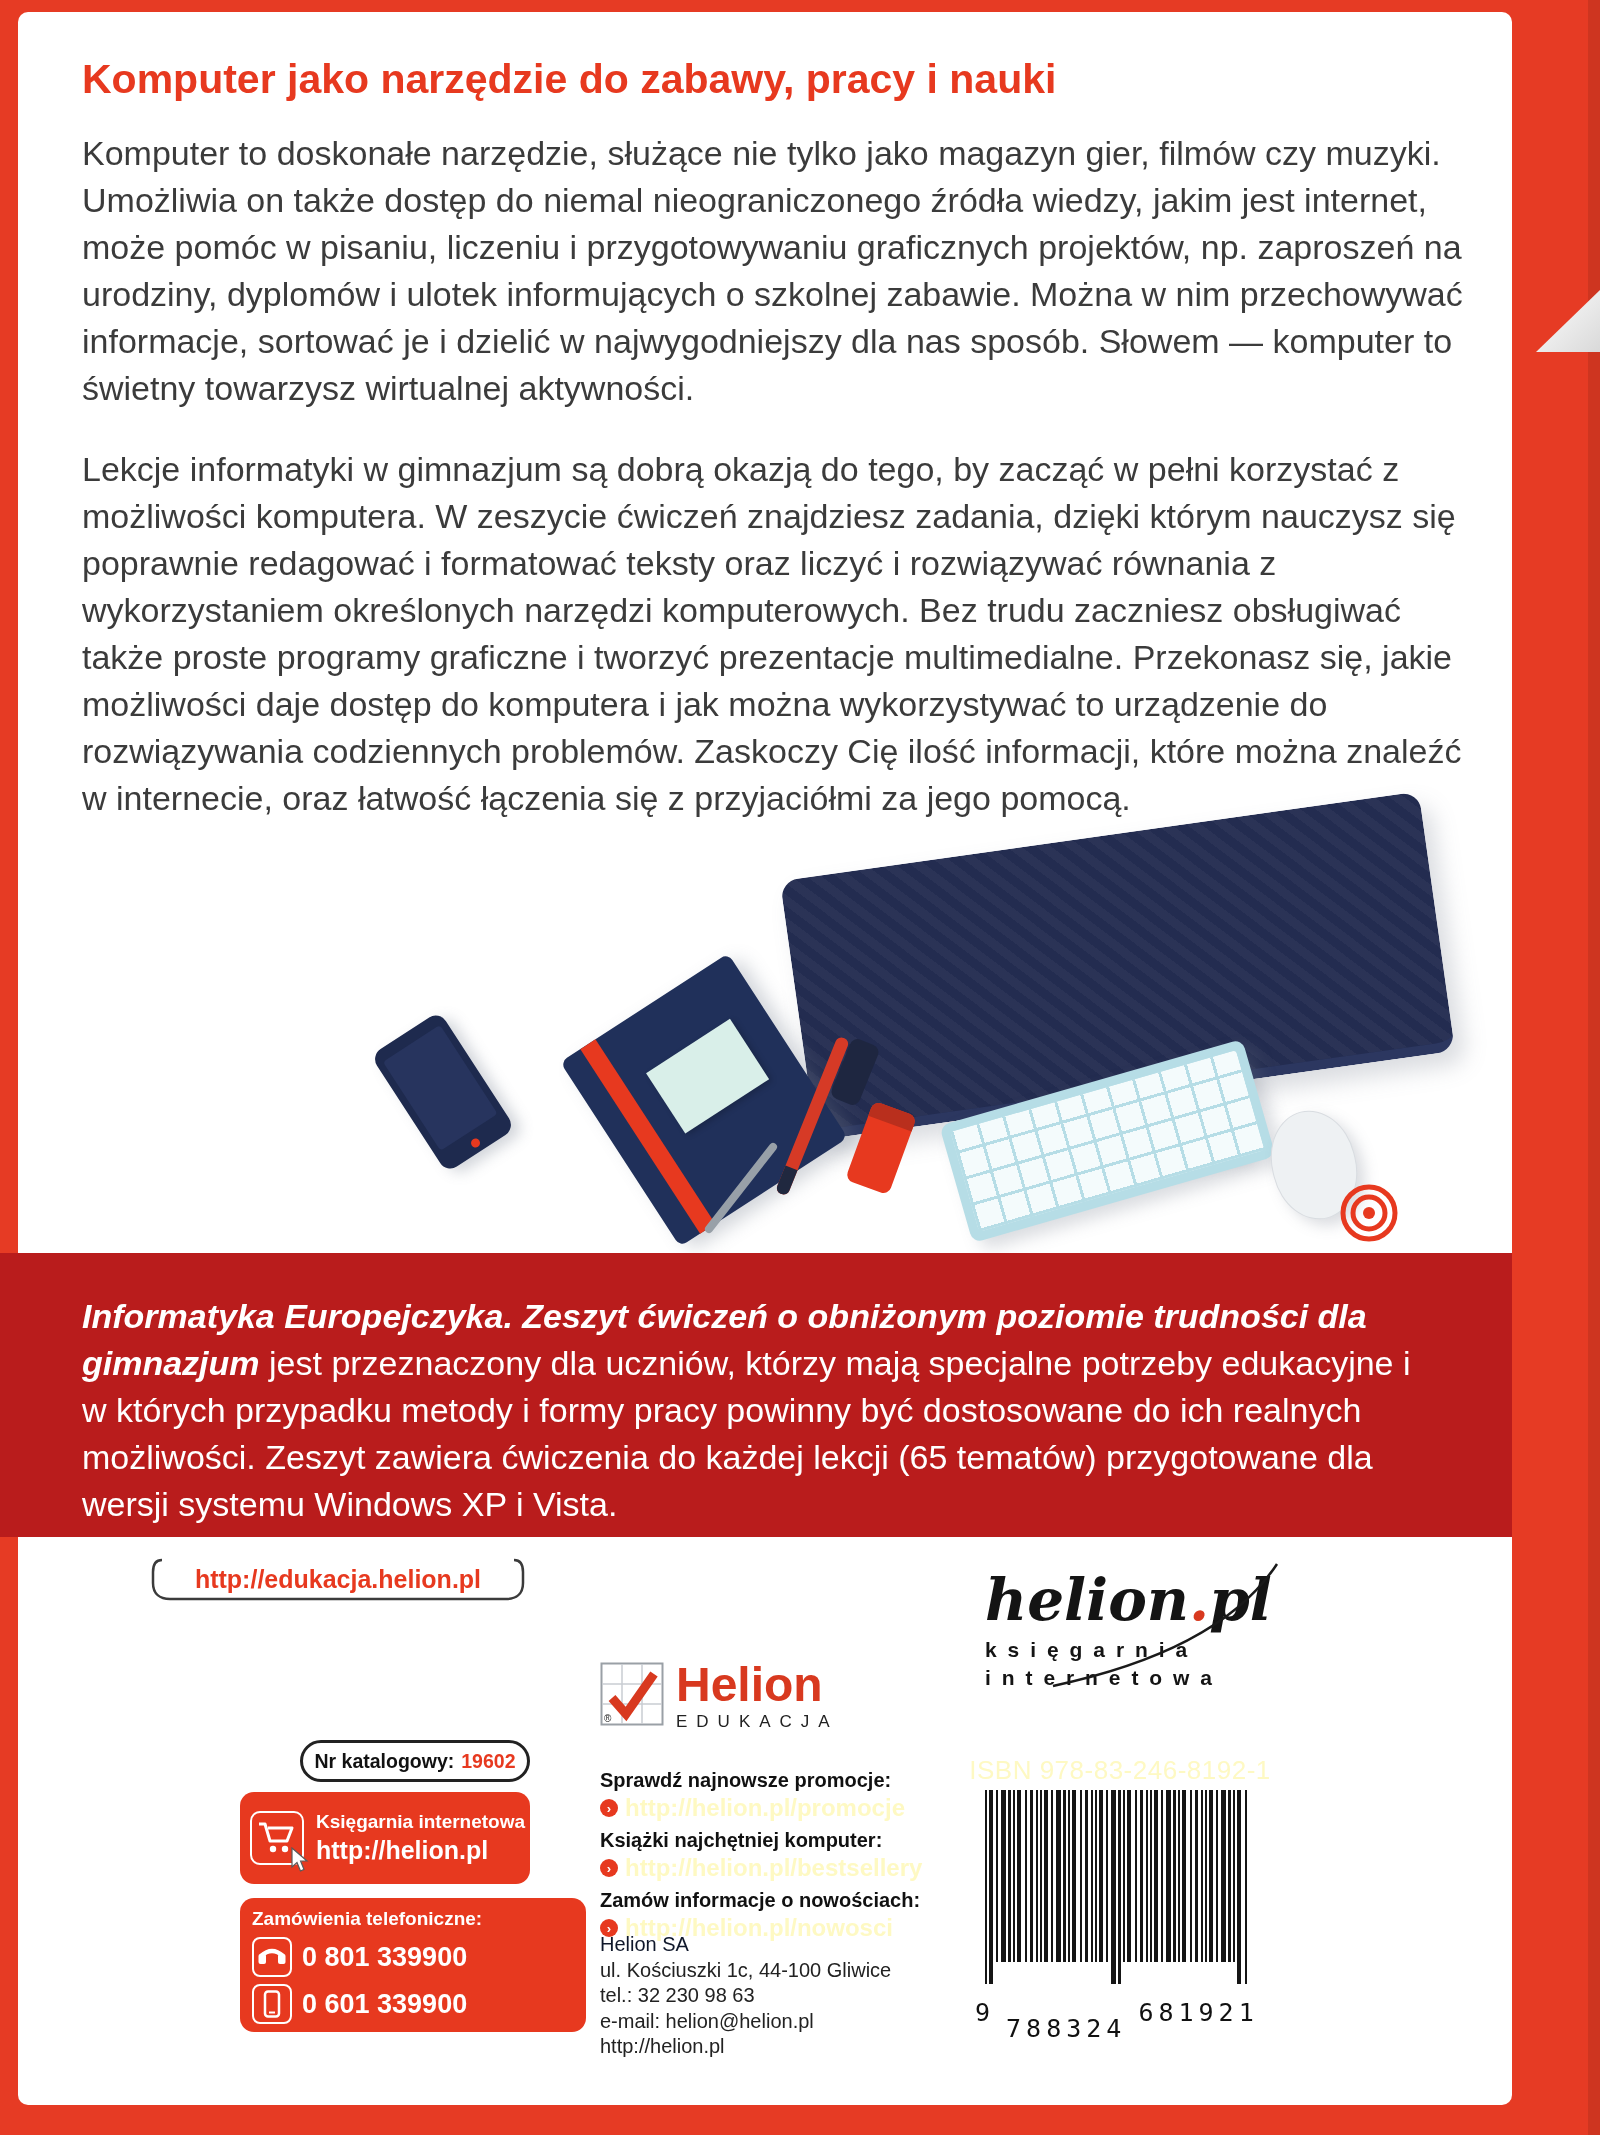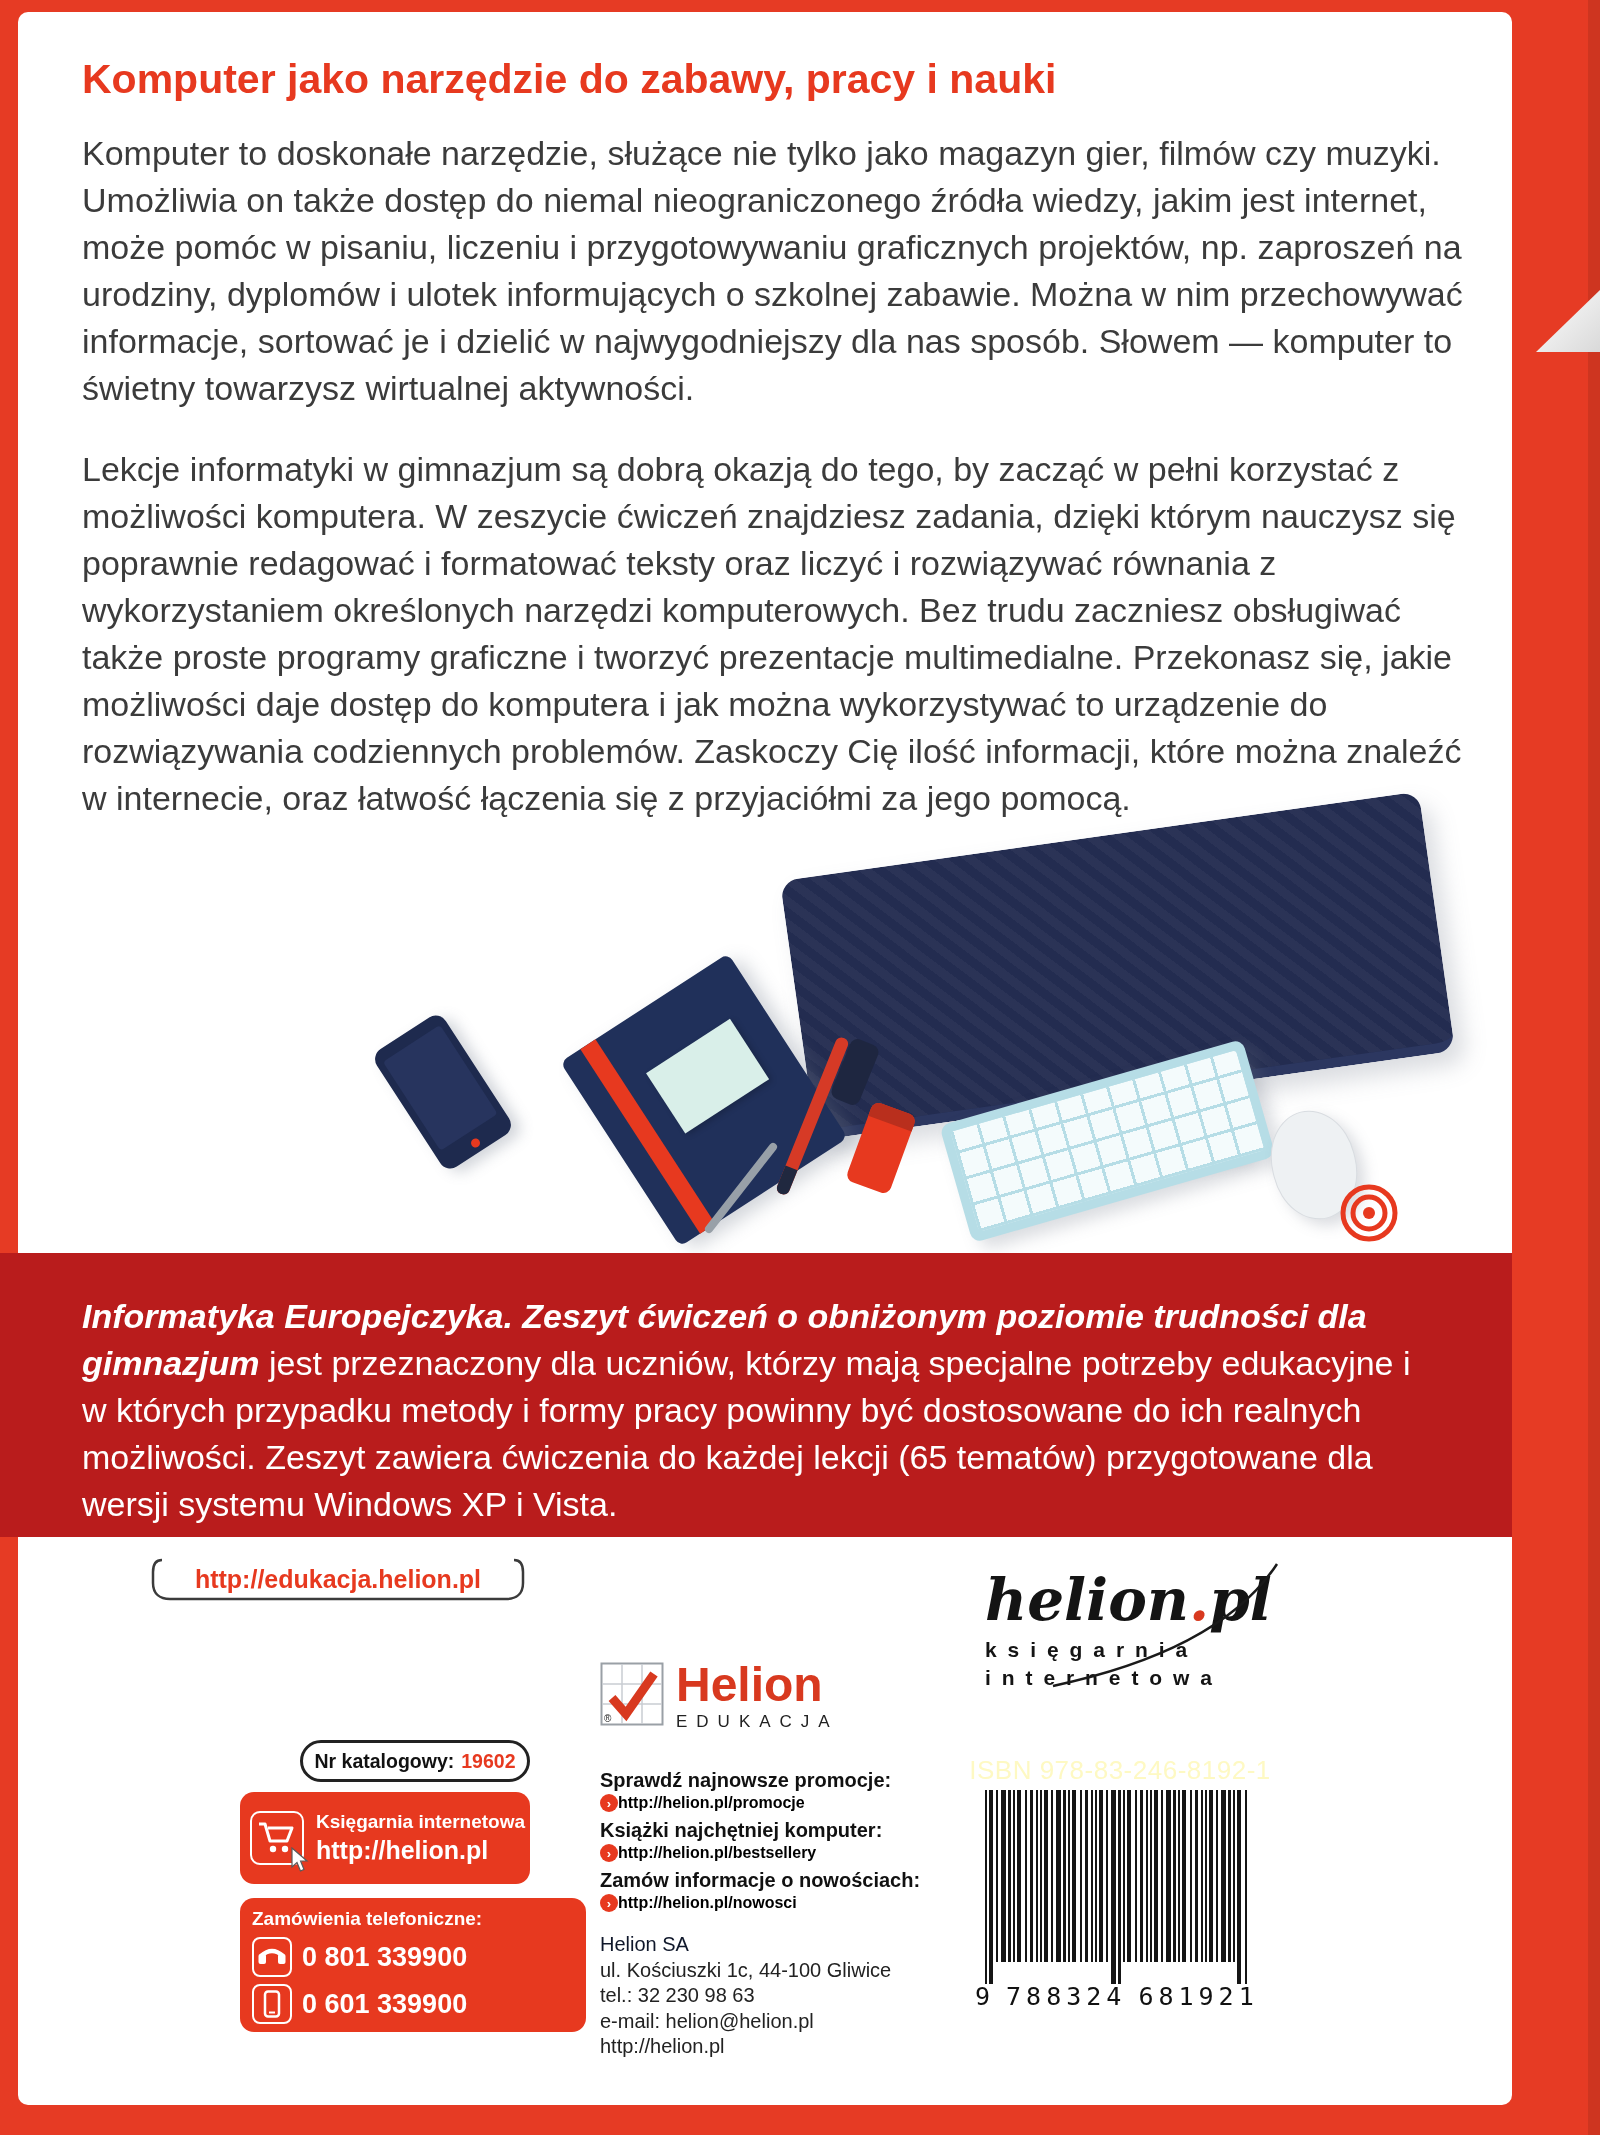--- a/index.html
+++ b/index.html
@@ -60,29 +60,29 @@
   .phone-row{display:flex;align-items:center;margin-top:7px;}
   .phone-number{font-size:27px;font-weight:bold;margin-left:10px;white-space:nowrap;}
   .pub-logo{left:600px;top:1662px;display:flex;align-items:flex-start;}
   .pub-text{margin-left:12px;}
   .pub-name{font-size:48px;font-weight:bold;color:#d8391f;line-height:46px;}
   .pub-division{font-size:17px;letter-spacing:9px;color:#222222;margin-top:4px;}
   .promo{left:600px;top:1762px;width:330px;}
   .promo-label{font-size:20px;font-weight:bold;color:#111111;margin-top:7px;white-space:nowrap;}
   .promo-link{display:flex;align-items:center;margin-top:2px;white-space:nowrap;}
   .promo-bullet{width:18px;height:18px;border-radius:50%;background:#e7391f;color:#ffffff;font-size:13px;font-weight:bold;display:flex;align-items:center;justify-content:center;flex:0 0 auto;}
-  .promo-url{color:#000000;font-weight:bold;font-size:16px;}
+  .promo-url{color:#fef9c3;font-weight:bold;font-size:24px;margin-left:7px;}
   .address{left:600px;top:1932px;font-size:20px;line-height:25.5px;color:#222222;white-space:nowrap;}
   .addr-name{color:#0f172a;font-weight:normal;}
   .isbn{left:960px;top:1755px;width:320px;text-align:center;font-size:26px;letter-spacing:0.5px;color:#fef9c3;white-space:nowrap;}
   .barcode{left:975px;top:1790px;width:290px;height:200px;}
   .bar{position:absolute;top:0;background:#151515;height:172px;}
   .bar.tall{height:194px;}
   .ean{left:975px;top:1982px;width:290px;display:flex;align-items:center;font-family:"DejaVu Sans Mono",monospace;font-size:25px;color:#111111;}
-  .ean .g1{margin-left:16px;letter-spacing:5px;}
+  .ean .g1{margin-left:16px;letter-spacing:5px;margin-top:32px;}
   .ean .g2{margin-left:12px;letter-spacing:5px;}
   .tagline{left:158px;top:2058px;font-size:35px;font-weight:bold;color:#e7391f;letter-spacing:1.5px;white-space:nowrap;}
 </style>
 </head>
 <body>
 
 <div id="page">
   <div class="abs white-area"></div>
   <div class="abs right-strip-shade"></div>
   <div class="abs corner-notch"></div>

